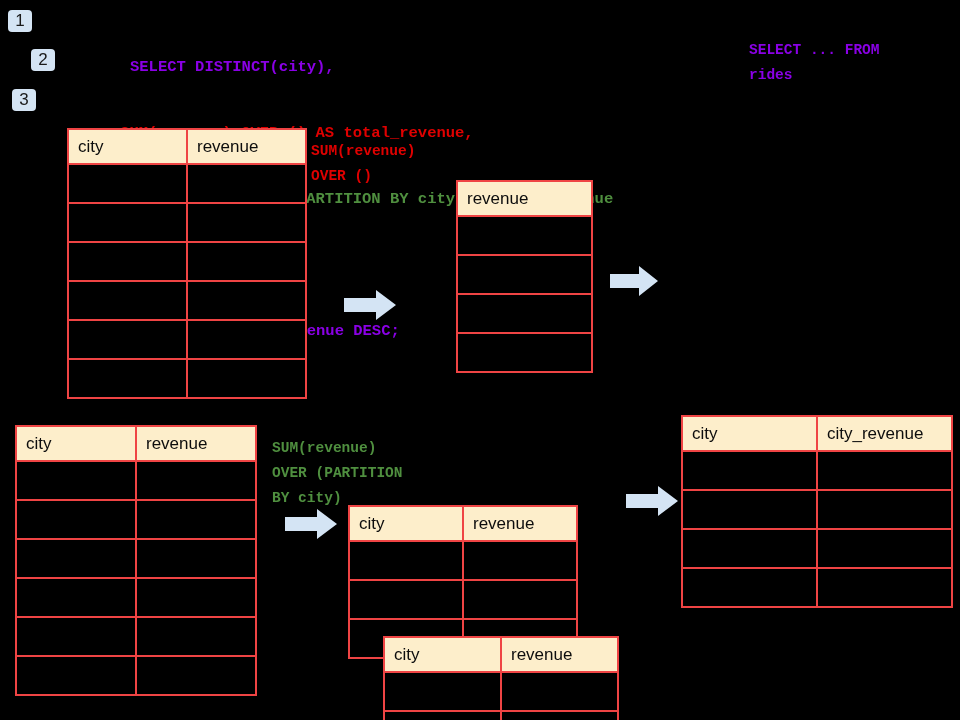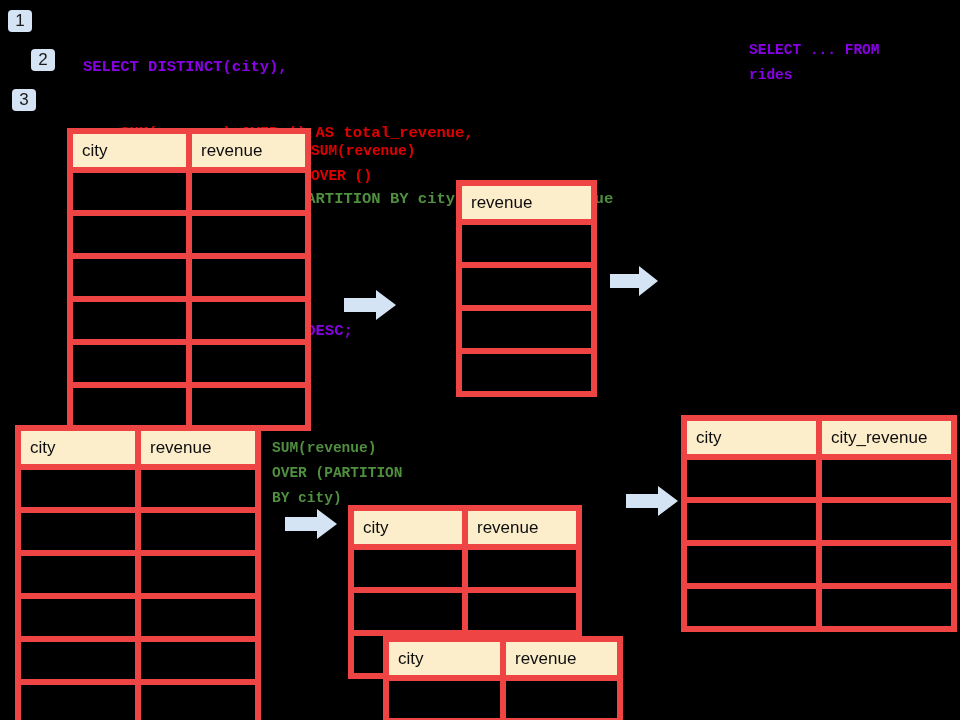--- a/index.html
+++ b/index.html
@@ -34,21 +34,21 @@
   .sql {
     position: absolute;
     font-family: "Liberation Mono", monospace;
     font-size: 15.5px;
     line-height: 22px;
     white-space: pre;
     font-weight: bold;
     letter-spacing: 0px;
   }
   .sql-line { white-space: pre; }
-  .c-purple { color: #8a00e6; }
+  .c-purple { color: #8a00e6; margin-left: 47px; }
   .c-red    { color: #e00000; }
   .c-green  { color: #4f8f3f; }
 
   .annot {
     position: absolute;
     font-family: "Liberation Mono", monospace;
     font-size: 14.5px;
     line-height: 25px;
     white-space: pre;
     font-weight: bold;
@@ -59,21 +59,21 @@
 
   
   .tbl {
     position: absolute;
     border-collapse: collapse;
     table-layout: fixed;
     background: #000000;
     font-family: "Liberation Sans", sans-serif;
   }
   .tbl th, .tbl td {
-    border: 6px solid #ef4444;
+    border: 2px solid #ef4444;
     padding: 0;
     margin: 16px;
   }
   .tbl th {
     background: #fdeecb;
     color: #0d0d0d;
     font-size: 17px;
     font-weight: normal;
     text-align: left;
     padding-left: 9px;

